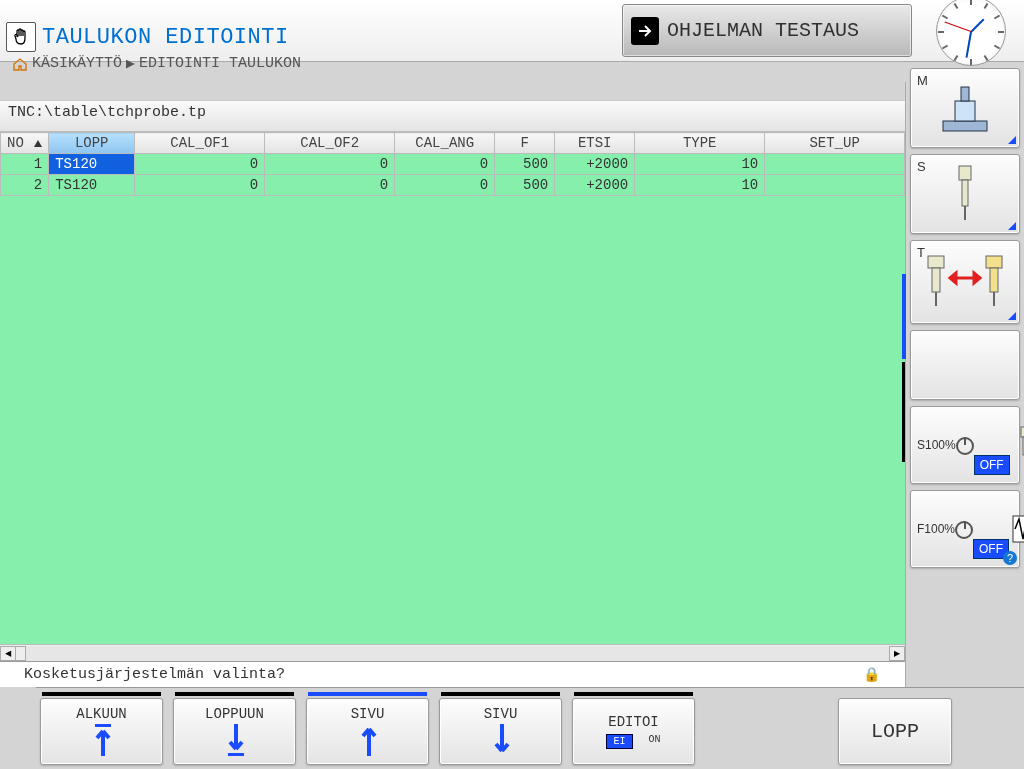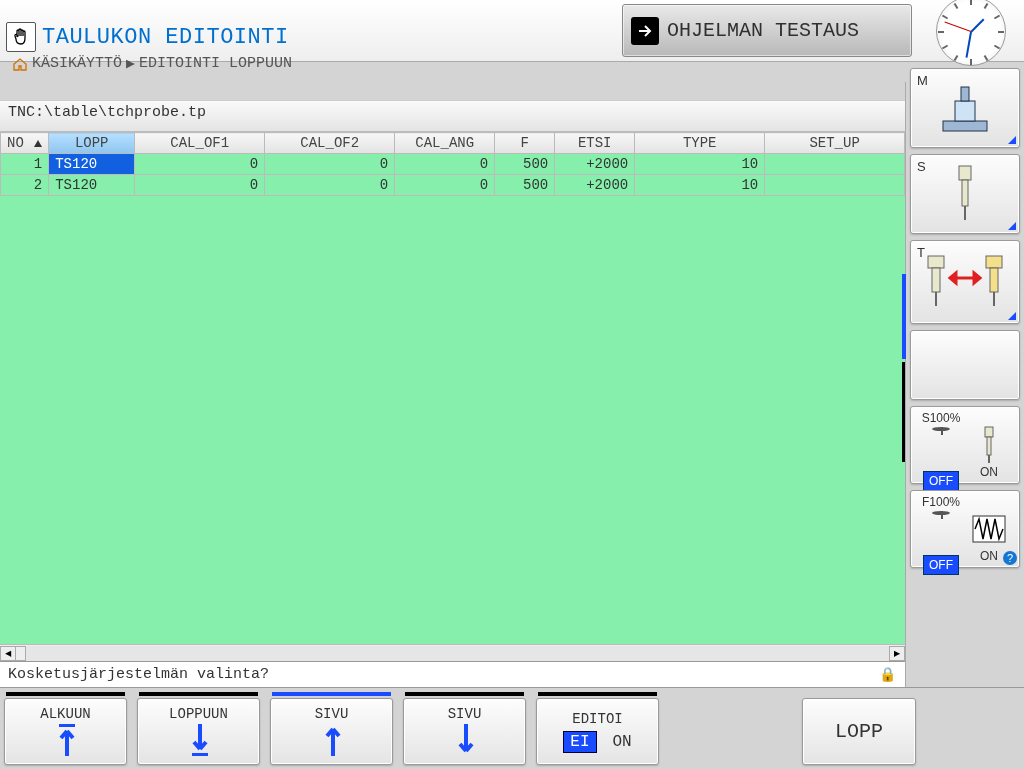--- a/index.html
+++ b/index.html
@@ -55,54 +55,54 @@
   td.type{ width:86px; }
   td.num{ text-align:right;}
   tr.active td.type{ background:#1060e0; color:#fff; }
   .sort-tri{ display:inline-block; width:0;height:0;border-left:4px solid transparent;border-right:4px solid transparent;border-bottom:7px solid #333; margin-left:2px; vertical-align:middle;}
 
   .hscroll{ height:17px; background:linear-gradient(#efefef,#d8d8d8); border-top:1px solid #bbb; display:flex; align-items:center;}
   .hscroll .arrow{ width:16px; height:15px; border:1px solid #aaa; display:flex; align-items:center; justify-content:center; background:#eee;}
   .hscroll .trackf{height:15px;width:10px;border:1px solid #aaa;background:#eee;border-left:none}
   .hscroll .track{ flex:1; height:15px; background:#e6e6e6; }
 
-  .status-bar{ height:26px; background:#fff; border-top:1px solid #999; padding:3px 8px; font-size:15px; color:#333; display:flex; align-items:center; justify-content:space-between;}
+  .status-bar{ height:26px; background:#fff; border-top:1px solid #999; padding:3px 24px; font-size:15px; color:#333; display:flex; align-items:center; justify-content:space-between;}
   .lock{ color:#caa000; font-size:14px; }
 
   
-  .softkeys{ height:82px; display:flex; align-items:stretch; padding:4px; gap:10px; background:#d4d4d4; border-top:1px solid #999;}
+  .softkeys{ height:82px; display:flex; align-items:stretch; padding:4px; gap:10px; background:#d4d4d4; border-top:1px solid #999;margin-left:36px;}
   .sk-strip{ display:flex; flex-direction:column; width:123px;}
   .sk-bar{ height:4px; margin:0 2px 2px 2px;}
   .sk{
     flex:1; background:linear-gradient(#fdfdfd,#e4e4e4); border:1px solid #9a9a9a; border-radius:3px;
     display:flex; flex-direction:column; align-items:center; justify-content:center; gap:1px;
     font-size:14px; color:#333; font-family:"Courier New",monospace;
     box-shadow: inset 0 0 0 1px #fff, 0 1px 2px #0003; padding:3px 4px;
   }
   .sk-wide{ width:123px; }
   .sk-final{ width:114px; }
   .arrow-up,.arrow-down{ width:18px; }
-  .toggle{ display:flex; align-items:center; gap:16px; font-size:16px; margin-top:3px;}
+  .toggle{ display:flex; align-items:flex-start; gap:16px; font-size:10px; margin-top:3px;}
   .toggle .sel{ background:#1a4cff; color:#fff; border:1px solid #003; padding:1px 6px;}
 
   
   .panel{
     background:linear-gradient(#fdfdfd,#e3e3e3); border:1px solid #9a9a9a; border-radius:3px;
     box-shadow: inset 0 0 0 1px #fff, 0 1px 2px #0003; position:relative; padding:6px 6px;
     display:flex; align-items:flex-start;
   }
   .panel .tag{ position:absolute; top:4px; left:6px; font-size:13px; color:#333; font-family:Arial,sans-serif;}
   .panel .corner{ position:absolute; right:3px; bottom:3px; width:0;height:0;border-left:8px solid transparent;border-bottom:8px solid #1a4cff;}
   .panel.h1{ height:80px;}
   .panel.h2{ height:80px;}
   .panel.h3{ height:84px;}
   .panel.blank{ height:70px;}
   .panel.ctrl{ height:78px; padding:4px 6px; }
   .ctrl-layout{ display:flex; width:100%; height:100%; font-family:Arial,sans-serif;}
-  .ctrl-half{ flex:1; display:flex; flex-direction:column; align-items:center; justify-content:space-between; font-size:12px; color:#333;text-align:right;}
+  .ctrl-half{ flex:1; display:flex; flex-direction:row; align-items:center; justify-content:space-between; font-size:12px; color:#333;text-align:right;}
   .dial{ width:18px; height:18px; border-radius:50%; border:2px solid #555; position:relative; margin-top:2px;}
   .dial:after{content:"";position:absolute;width:2px;height:8px;background:#555;left:48%;top:-2px;}
   .off-pill{ background:#1a4cff; color:#fff; padding:2px 5px; font-size:12px; border:1px solid #036;margin-top:40px;}
   .help-dot{ position:absolute; right:2px; bottom:2px; width:14px; height:14px; border-radius:50%; background:#1477d4; color:#fff; font-size:11px; display:flex; align-items:center; justify-content:center; font-family:Arial;}
 
   .machine-ico, .spindle-ico, .toolswap-ico, .spindle2-ico, .wave-ico{ margin:auto; }
 </style>
 </head>
 <body>
 
@@ -117,21 +117,21 @@
       <span class="title-text">TAULUKON EDITOINTI</span>
     </div>
     <div class="breadcrumb">
       <span class="house">
         <svg width="16" height="14">
             <path d="M2 7l6-5 6 5v6H9v-4H7v4H2z" fill="none" stroke="#d07000" stroke-width="1.3"></path>
           </svg>
       </span>
       <span>KÄSIKÄYTTÖ</span>
       <span>▶</span>
-      <span>EDITOINTI LOPPUUN</span>
+      <span>EDITOINTI TAULUKON</span>
     </div>
   </div>
 
   <div class="mode-button">
     <span class="arrow-box">
       <svg width="18" height="18">
           <path d="M3 9h10M9 4l5 5-5 5" fill="none" stroke="#fff" stroke-width="2"></path>
         </svg>
     </span>
     <span class="mode-text">OHJELMAN TESTAUS</span>

